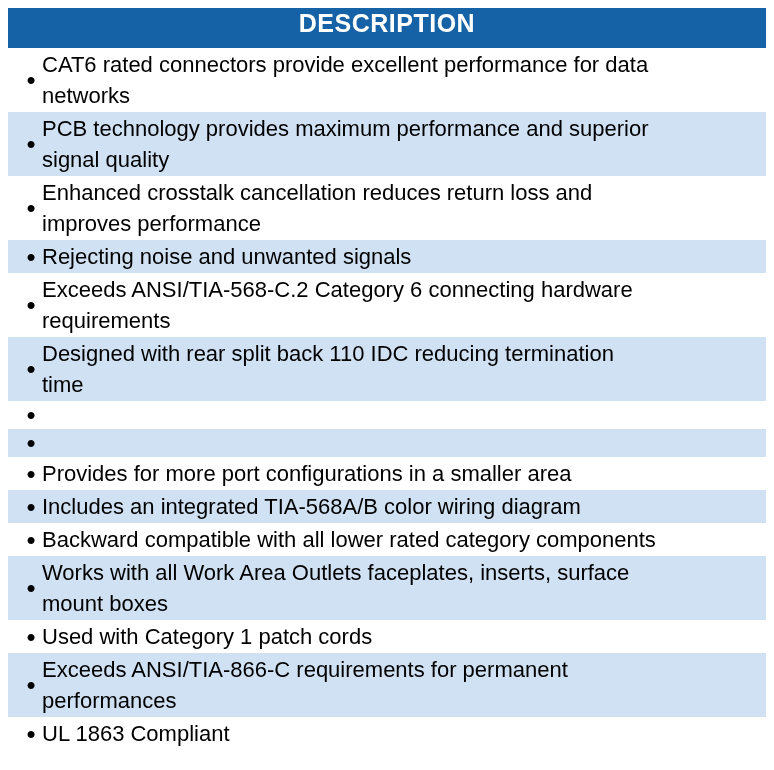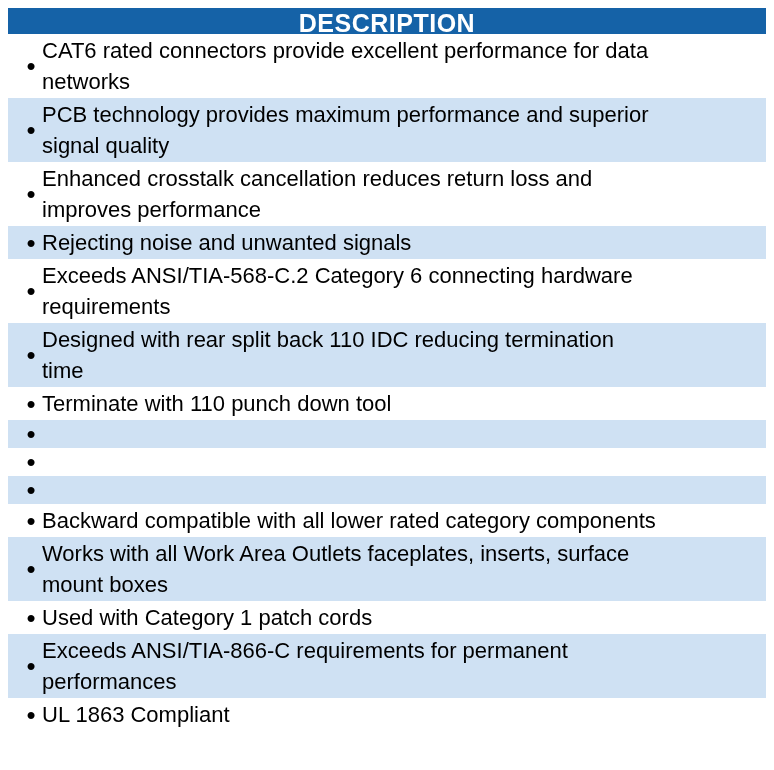--- a/index.html
+++ b/index.html
@@ -9,21 +9,21 @@
     background: #ffffff;
     font-family: "Liberation Sans", sans-serif;
     overflow: hidden;
   }
   .page {
     width: 774px;
     height: 770px;
     padding: 8px 8px 0 8px;
   }
   .desc-header {
-    height: 26px;
+    height: 40px;
     line-height: 30px;
     background: var(--header-bg, #1562A7);
     color: var(--header-text, #ffffff);
     font-size: 25px;
     font-weight: bold;
     text-align: center;
     letter-spacing: 0.5px;
   }
   ul.feature-list {
     list-style: none;
@@ -85,30 +85,31 @@
         <span class="feature-text">Exceeds ANSI/TIA-568-C.2 Category 6 connecting hardware
 requirements</span>
       </li>
       <li class="feature-row shaded">
         <span class="bullet">•</span>
         <span class="feature-text">Designed with rear split back 110 IDC reducing termination
 time</span>
       </li>
       <li class="feature-row">
         <span class="bullet">•</span>
-        <span class="feature-text">Terminate with 110 punch down tool</span>
       </li>
       <li class="feature-row shaded">
         <span class="bullet">•</span>
       </li>
       <li class="feature-row">
         <span class="bullet">•</span>
+        <span class="feature-text">Provides for more port configurations in a smaller area</span>
       </li>
       <li class="feature-row shaded">
         <span class="bullet">•</span>
+        <span class="feature-text">Includes an integrated TIA-568A/B color wiring diagram</span>
       </li>
       <li class="feature-row">
         <span class="bullet">•</span>
         <span class="feature-text">Backward compatible with all lower rated category components</span>
       </li>
       <li class="feature-row shaded">
         <span class="bullet">•</span>
         <span class="feature-text">Works with all Work Area Outlets faceplates, inserts, surface
 mount boxes</span>
       </li>

